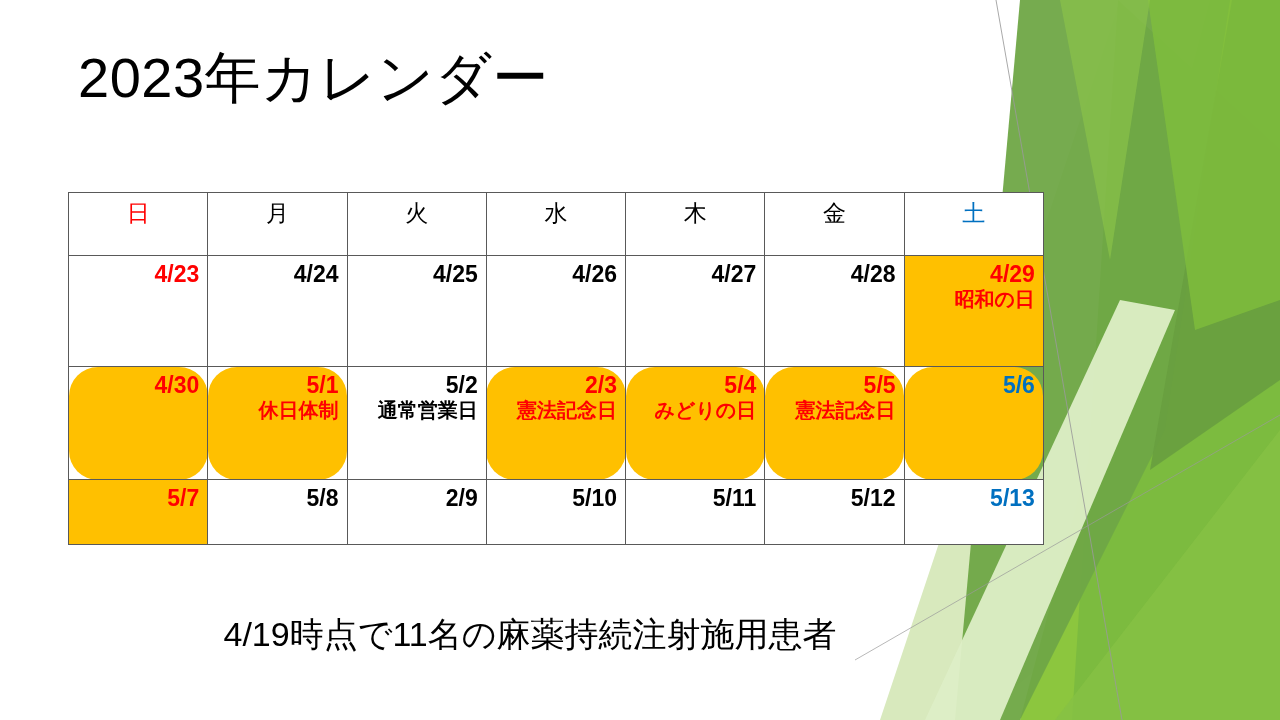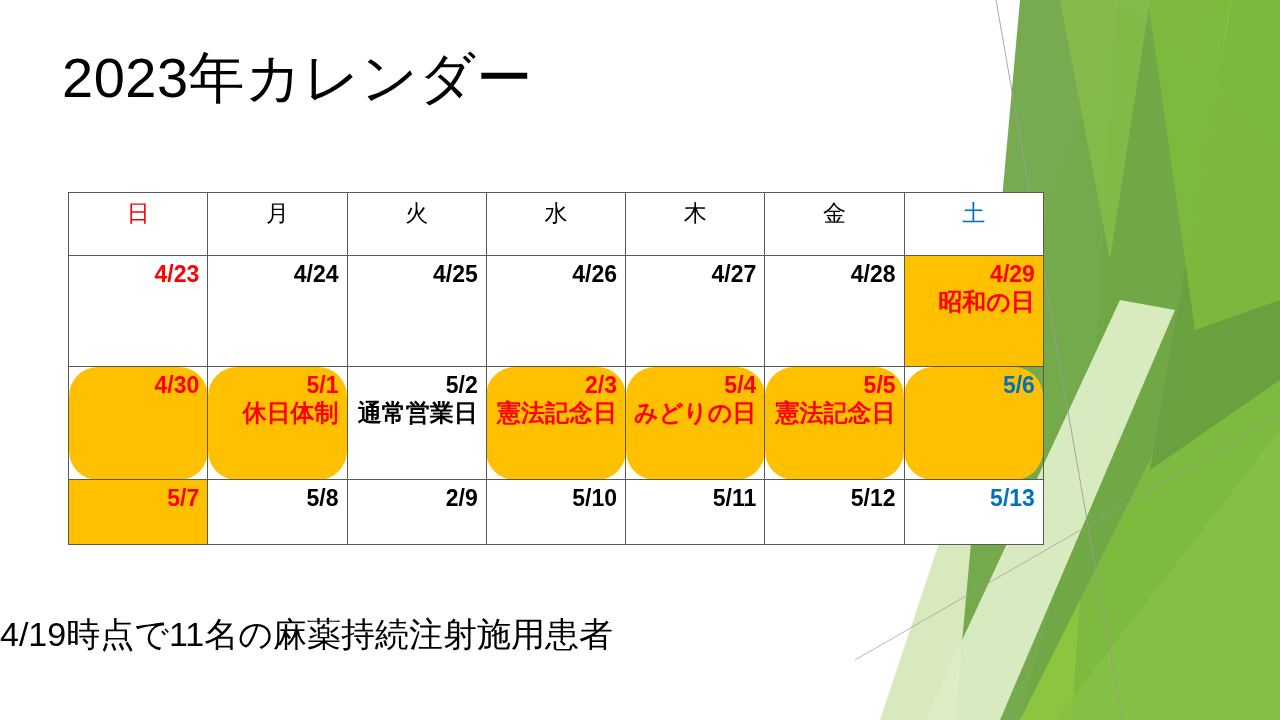--- a/index.html
+++ b/index.html
@@ -21,21 +21,21 @@
     position: absolute;
     inset: 0;
     width: 1280px;
     height: 720px;
     pointer-events: none;
   }
 
   
   #slide-title {
     position: absolute;
-    left: 62px;
+    left: 78px;
     top: 47px;
     font-size: 56px;
     line-height: 1.12;
     color: #000000;
     font-weight: 400;
     letter-spacing: 0.5px;
     white-space: nowrap;
   }
 
   
@@ -71,33 +71,34 @@
     text-align: right;
     font-size: 23px;
     padding: 5px 8px 0 4px;
     box-sizing: border-box;
   }
   .row-h-1 td { height: 111px; }
   .row-h-2 td { height: 113px; border-radius: 29px; }
   .row-h-3 td { height: 65px; }
 
   .cell-date { display: block; line-height: 1.18; white-space: nowrap; }
-  .cell-note { display: block; line-height: 1.18; font-size: 24px; white-space: nowrap; }
+  .cell-note { display: block; line-height: 1.18; font-size: 20px; white-space: nowrap; }
 
   .c-red   { color: #ff0000; }
   .c-black { color: #000000; }
   .c-blue  { color: #0070c0; }
   .bg-orange { background: #ffc000 !important; }
 
   
   #caption {
     position: absolute;
     left: 0;
     top: 612px;
     width: 1060px;
+    text-align: center;
     font-size: 34px;
     color: #000000;
     white-space: nowrap;
   }
 </style>
 </head>
 <body>
 
 <div id="slide">
 

